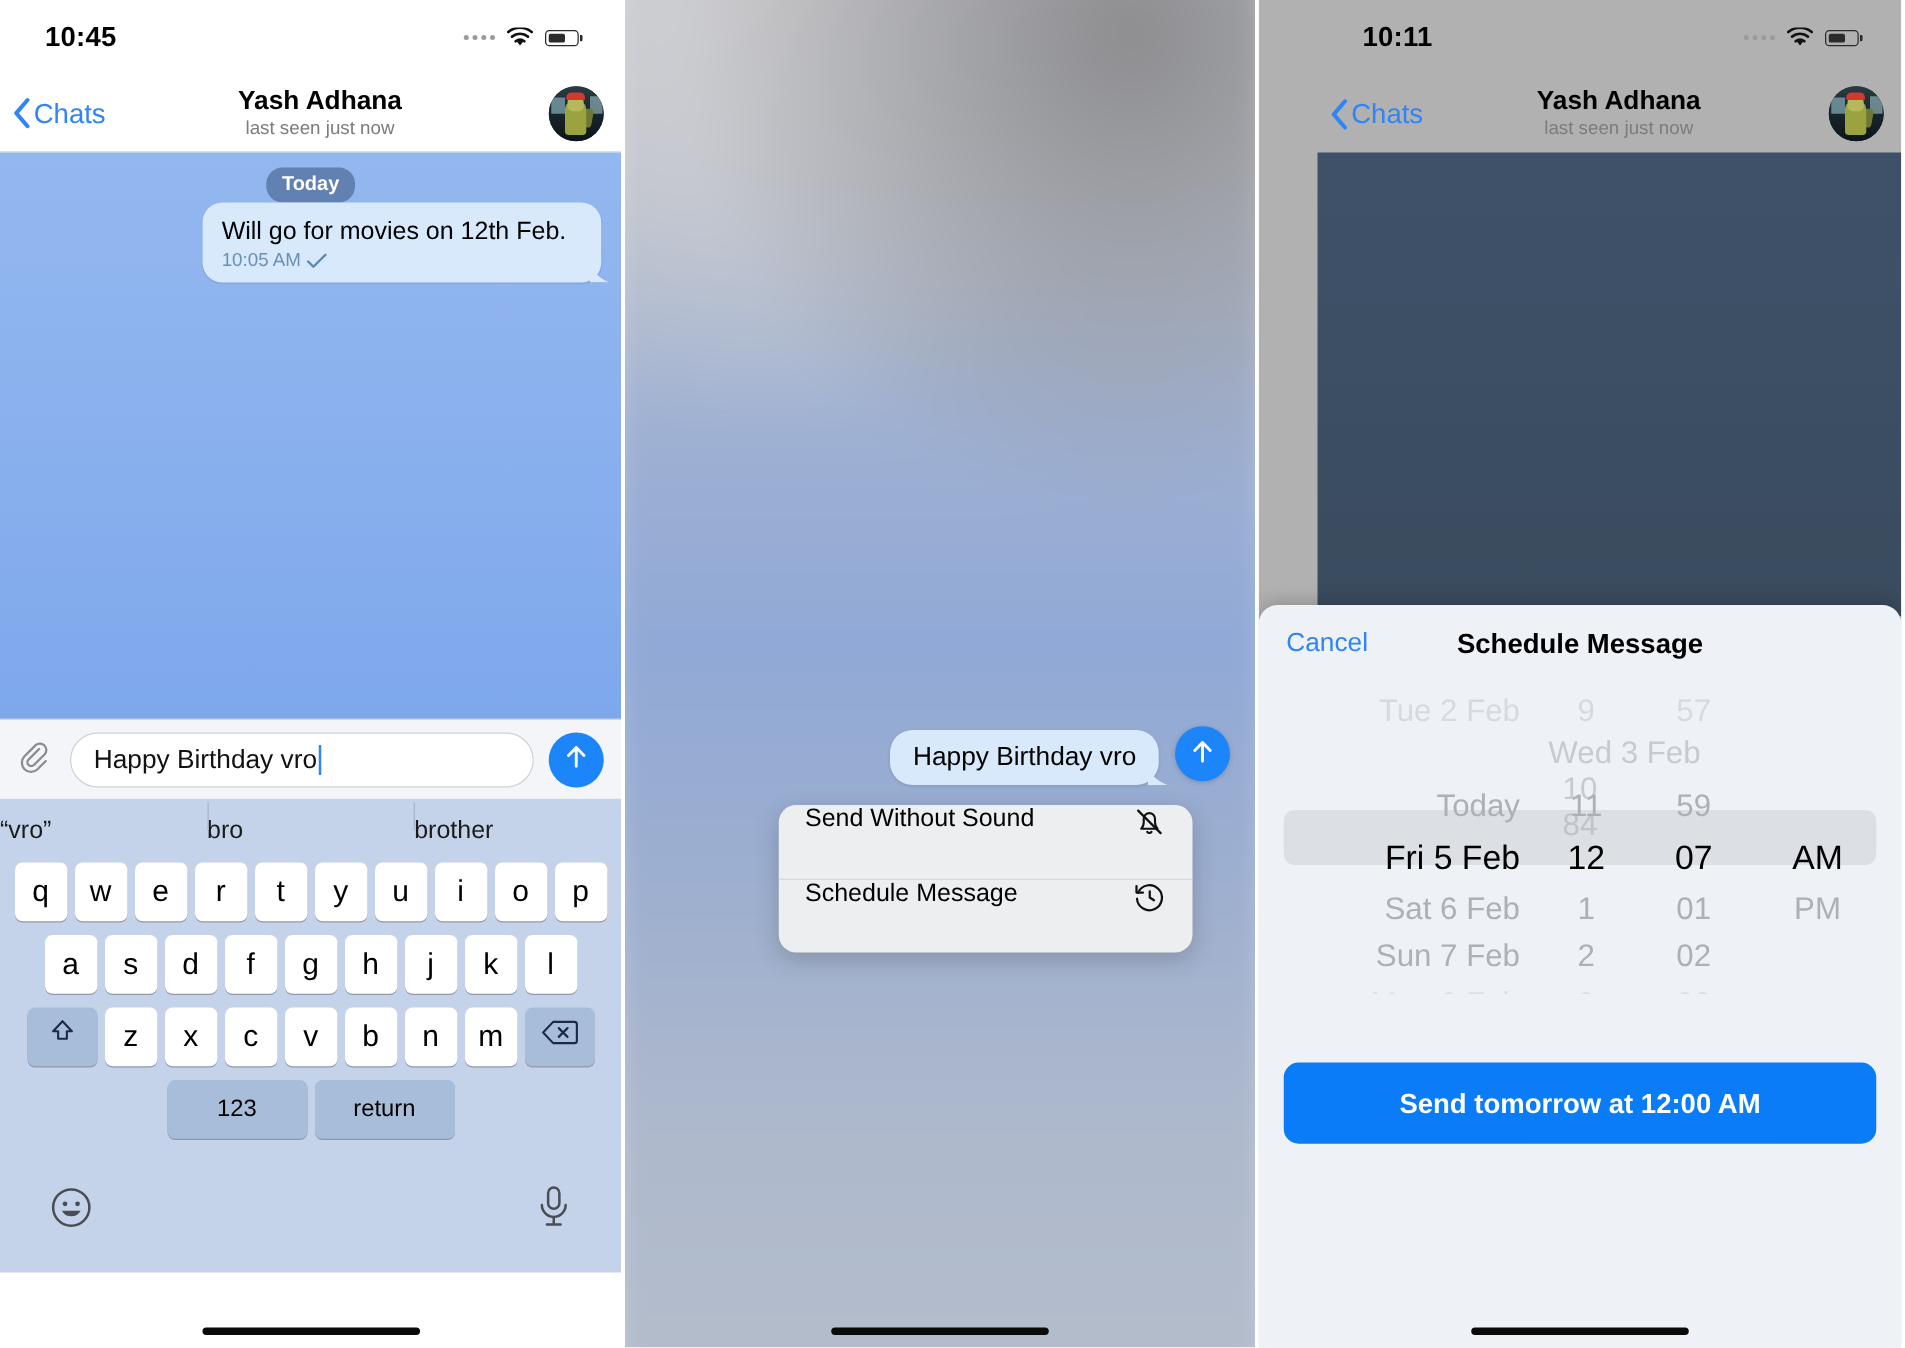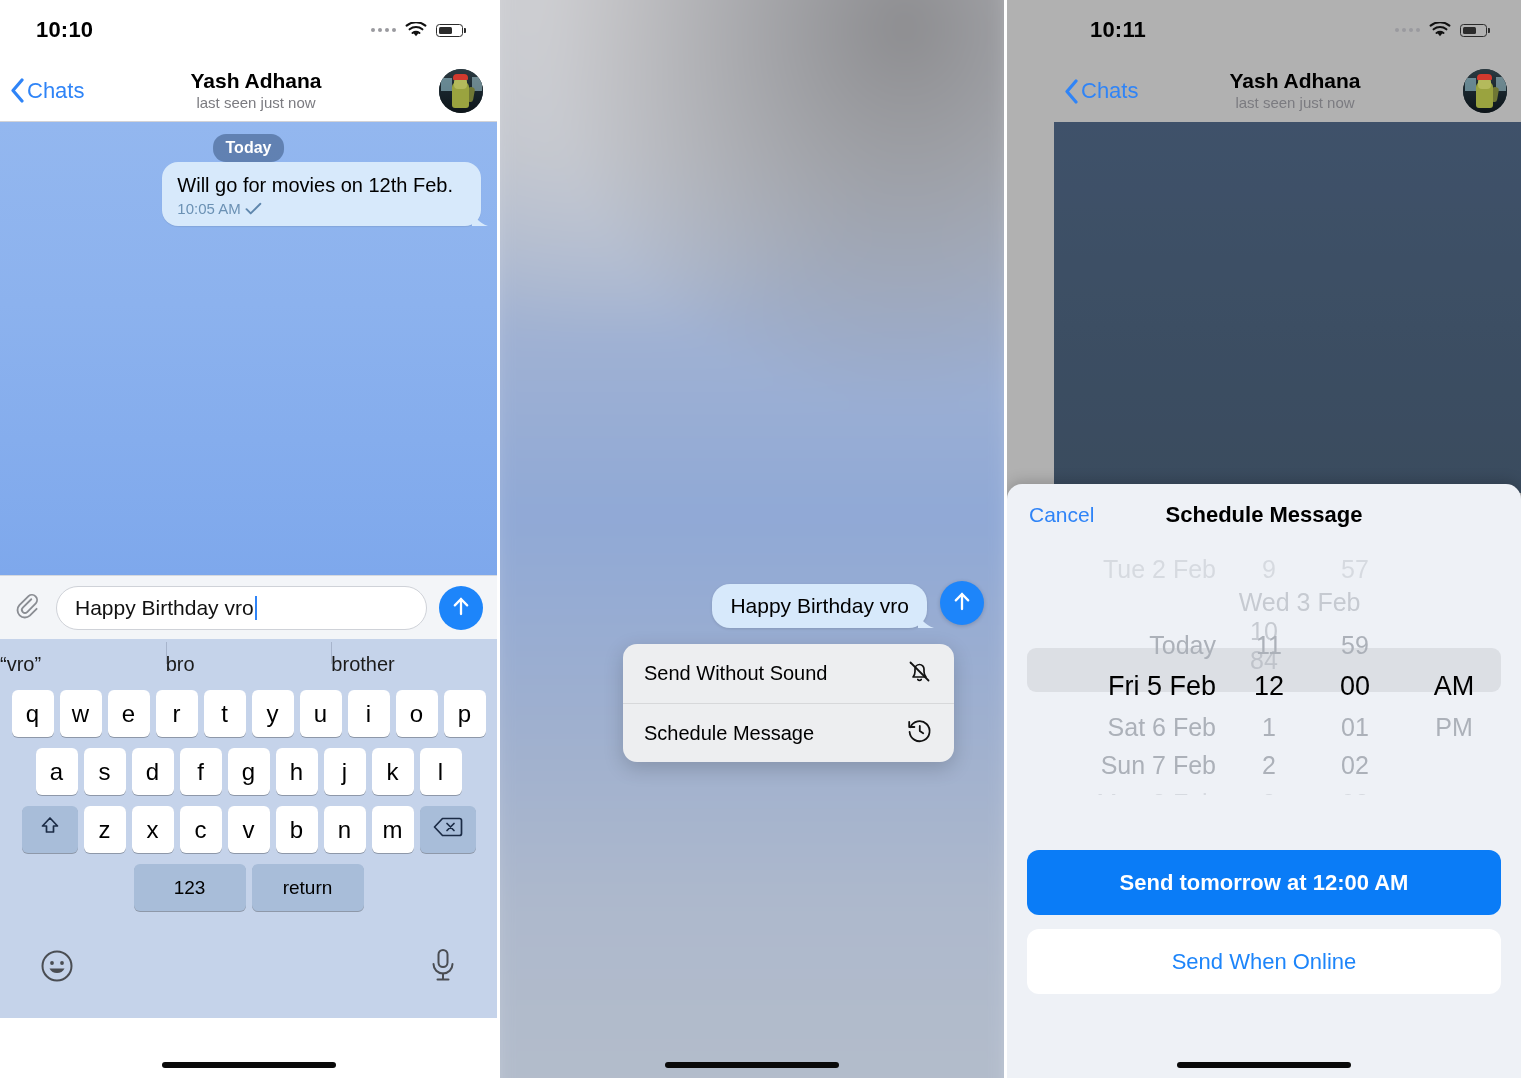--- a/index.html
+++ b/index.html
@@ -116,21 +116,21 @@
      box-shadow:0 1px 3px rgba(0,0,0,.12); }
   .p2 .bubble2::after { content:""; position:absolute; right:-7px; bottom:0;
      width:16px; height:18px; background:#d7e9fb;
      clip-path:path("M0 18 L0 0 Q2 13 16 18 Z"); }
   .p2 .sendbtn2 { position:absolute; right:20px; top:581px; width:44px; height:44px;
      border-radius:50%; background:#1d85fa; display:flex; align-items:center;
      justify-content:center; box-shadow:0 1px 4px rgba(0,0,0,.18); }
   .ctxmenu { position:absolute; left:123px; top:644px; width:331px;
      background:#edeef0; border-radius:14px; overflow:hidden;
      box-shadow:0 6px 20px rgba(0,0,0,.18); }
-  .ctxitem { height:59px; display:flex; align-items:center; justify-content:space-between;
+  .ctxitem { height:59px; display:flex; align-items:flex-start; justify-content:space-between;
      padding:0 21px; font-size:20px; color:#000; }
   .ctxitem + .ctxitem { border-top:1px solid #d7d8da; }
 
   
   .dim { position:absolute; inset:0; background:rgba(70,70,70,.42); pointer-events:none; }
   .p3 .statusbar, .p3 .navbar { position:relative; z-index:2; }
   .p3 .navbar { border-bottom:none; }
   .chat3 { height:371px; background:linear-gradient(180deg,#3b5b85 0%,#365579 55%,#335071 100%); }
   .sheet { position:absolute; left:0; right:0; top:484px; bottom:0;
      background:#eef1f6; border-radius:15px 15px 0 0; z-index:3;
@@ -162,21 +162,21 @@
   .p3 .homebar { z-index:5; }
 </style>
 </head>
 <body>
 
 <div class="stage">
 
   <div class="panel p1">
 
     <div class="statusbar">
-      <span class="clock">10:10</span>
+      <span class="clock">10:45</span>
       <span class="status-right">
         <span class="dots">
             <i></i>
             <i></i>
             <i></i>
             <i></i>
           </span>
         <span class="wifi">
           <svg width="22" height="16" viewBox="0 0 22 16">
               <path d="M11 14.3l2.6-3.2a4 4 0 0 0-5.2 0L11 14.3z" fill="#111"></path>
@@ -446,21 +446,21 @@
         </div>
         <div class="pickrow">
           <span class="c-date">Today</span>
           <span class="c-hr">11</span>
           <span class="c-min">59</span>
           <span class="c-ap"></span>
         </div>
         <div class="pickrow selected">
           <span class="c-date">Fri 5 Feb</span>
           <span class="c-hr">12</span>
-          <span class="c-min">00</span>
+          <span class="c-min">07</span>
           <span class="c-ap">AM</span>
         </div>
         <div class="pickrow">
           <span class="c-date">Sat 6 Feb</span>
           <span class="c-hr">1</span>
           <span class="c-min">01</span>
           <span class="c-ap">PM</span>
         </div>
         <div class="pickrow">
           <span class="c-date">Sun 7 Feb</span>
@@ -471,20 +471,19 @@
         <div class="pickrow faint">
           <span class="c-date">Mon 8 Feb</span>
           <span class="c-hr">3</span>
           <span class="c-min">03</span>
           <span class="c-ap"></span>
         </div>
       </div>
 
       <div class="sheet-btns">
         <div class="btn-primary">Send tomorrow at 12:00 AM</div>
-        <div class="btn-secondary">Send When Online</div>
       </div>
     </div>
 
     <div class="homebar"></div>
   </div>
 
 </div>
 
 </body></html>

